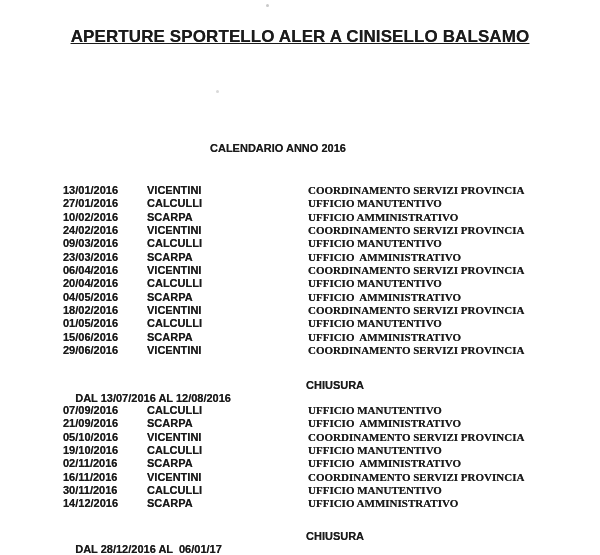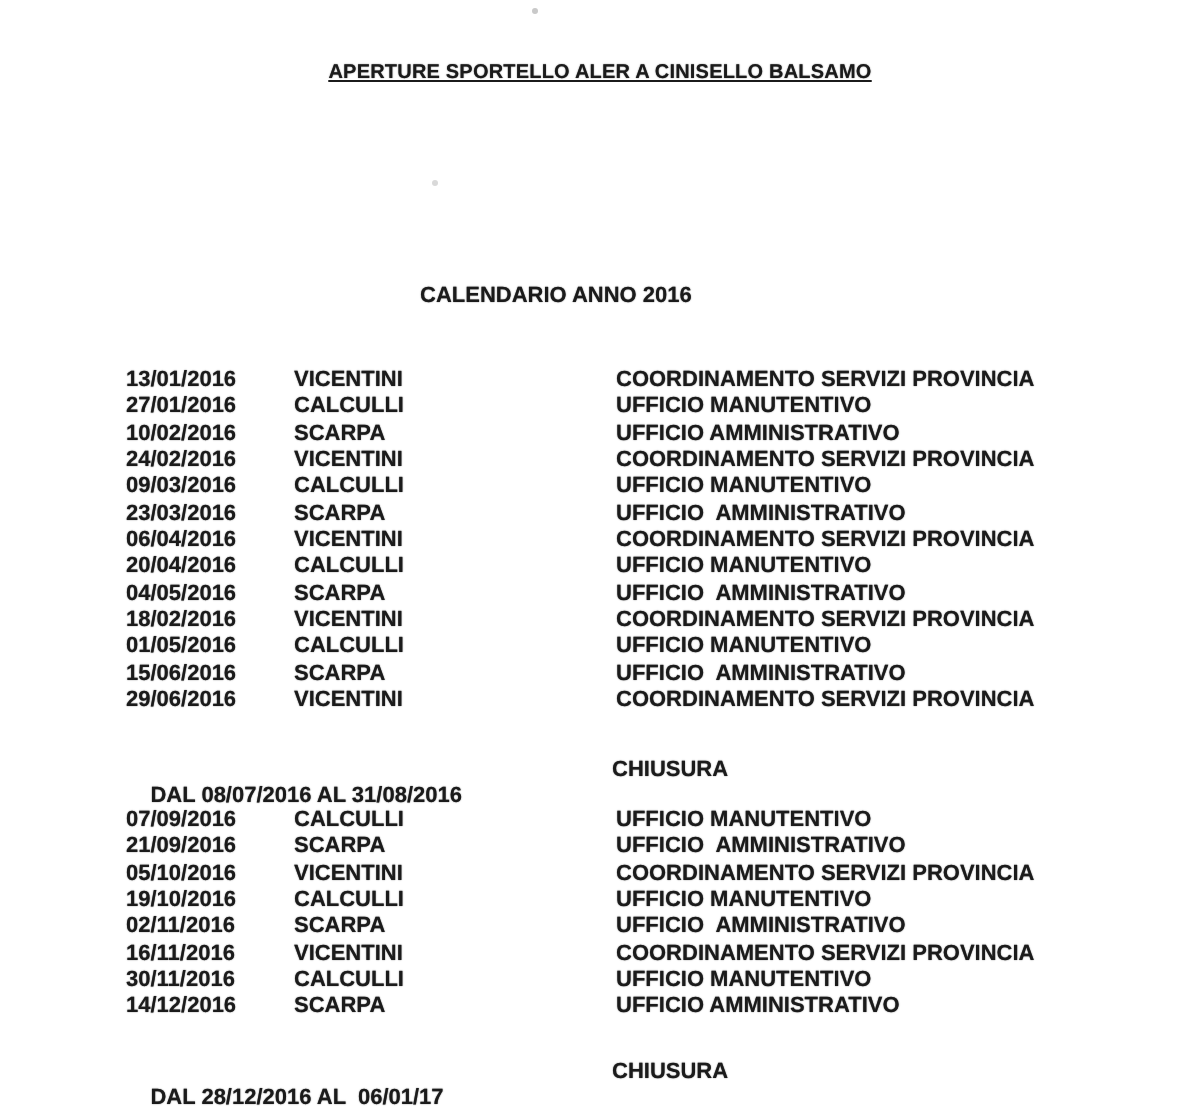--- a/index.html
+++ b/index.html
@@ -8,34 +8,34 @@
     width:600px;height:555px;
     background:#ffffff;
     overflow:hidden;
     font-family:"Liberation Sans","DejaVu Sans",sans-serif;
     font-weight:bold;
     color:#1b1b1b;
     text-shadow:0 0 0.6px rgba(25,25,25,0.8);
   }
   .header{
     position:absolute;top:30px;left:0;width:600px;
-    text-align:center;font-size:10px;line-height:14.7px;
+    text-align:center;font-size:17px;line-height:14.7px;
   }
   .hline{text-decoration:underline;white-space:pre;letter-spacing:0.1px;}
   .section-title{
     position:absolute;top:142px;left:210px;
     font-size:11px;line-height:13px;white-space:pre;text-align:center;
   }
   .table{position:absolute;left:63px;right:0;font-size:11px;}
   .t1{top:184px;}
   .t2{top:404px;}
   .row{display:flex;height:13.34px;line-height:13.34px;white-space:pre;}
   .c-date{width:84px;flex:0 0 84px;}
   .c-name{width:161px;flex:0 0 161px;}
-  .c-office{flex:1;}
+  .c-office{flex:1;font-family:Liberation Serif, serif;}
   .closure{
     position:absolute;left:63px;right:0;
     font-size:11px;line-height:13px;white-space:pre;
   }
   .cl1{top:379px;}
   .cl2{top:530px;}
   .closure .c-status{position:absolute;left:243px;top:0;}
   .speck{position:absolute;border-radius:50%;}
   .s1{left:266px;top:4px;width:3px;height:3px;background:#c9c9c9;}
   .s2{left:216px;top:90px;width:3px;height:3px;background:#d9d9d9;}
@@ -129,21 +129,21 @@
       </div>
 
       <div class="row">
         <span class="c-date">29/06/2016</span>
         <span class="c-name">VICENTINI</span>
         <span class="c-office">COORDINAMENTO SERVIZI PROVINCIA</span>
       </div>
     </div>
 
   <div class="closure cl1">
-    <span class="c-period">DAL 08/07/2016 AL 31/08/2016</span>
+    <span class="c-period">DAL 13/07/2016 AL 12/08/2016</span>
     <span class="c-status">CHIUSURA</span>
   </div>
 
   <div class="table t2">
 
       <div class="row">
         <span class="c-date">07/09/2016</span>
         <span class="c-name">CALCULLI</span>
         <span class="c-office">UFFICIO MANUTENTIVO</span>
       </div>

